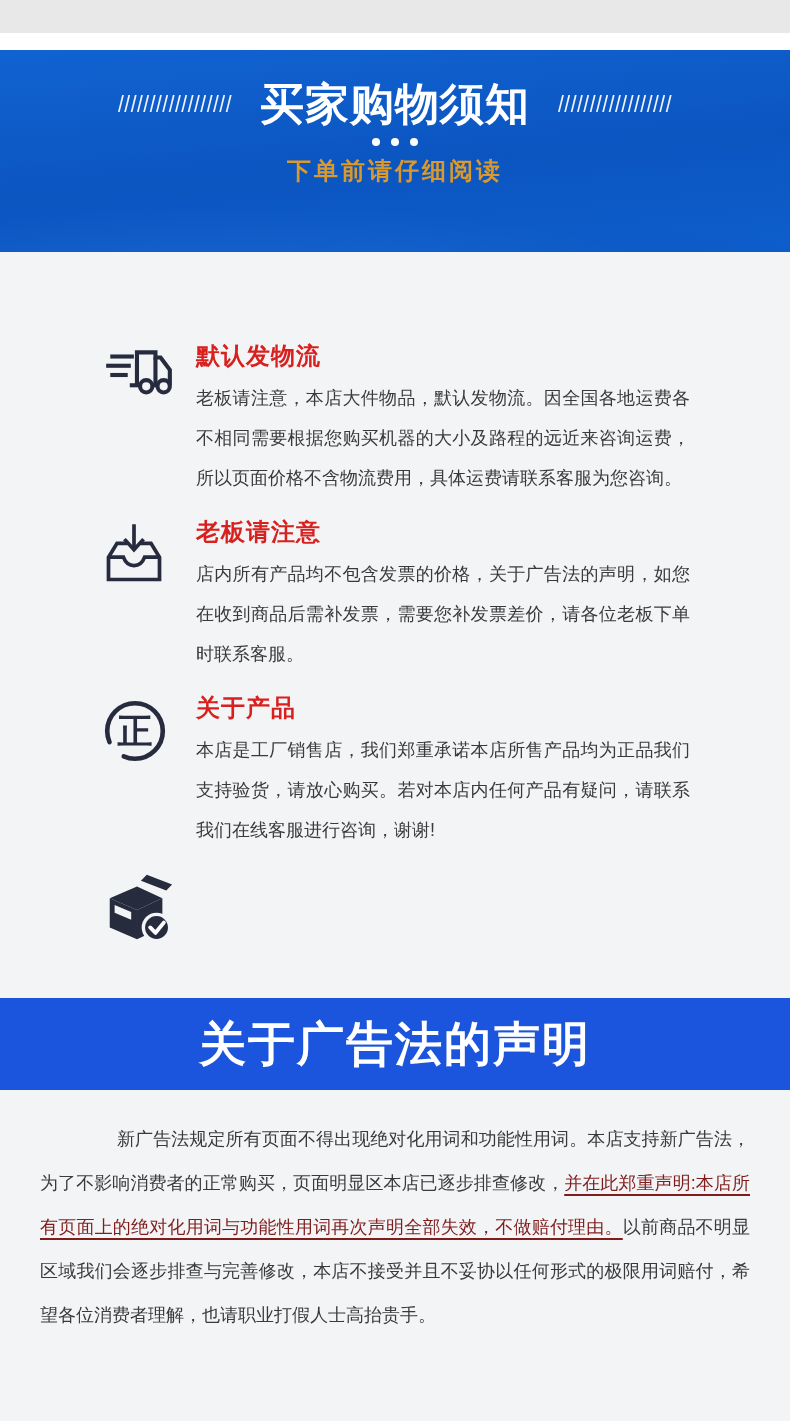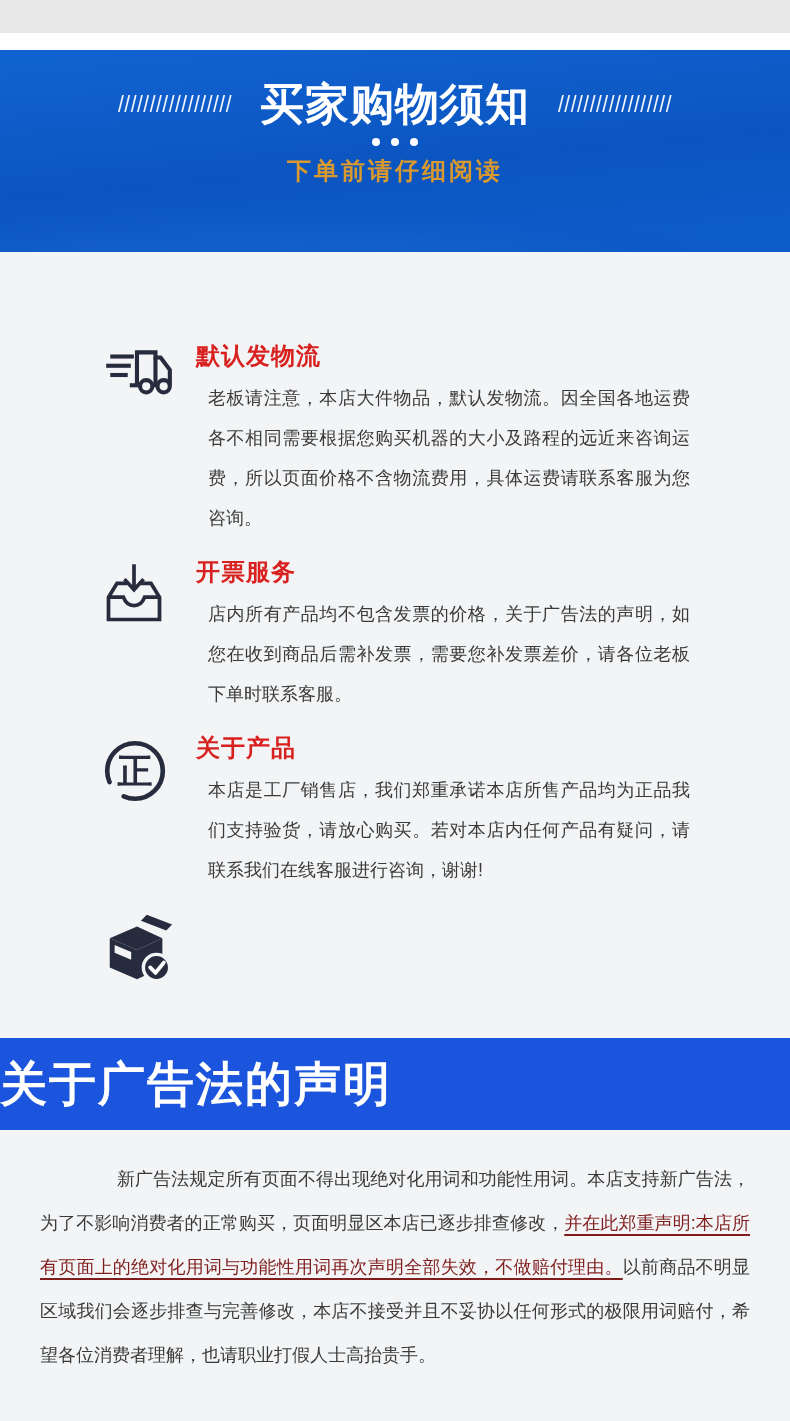--- a/index.html
+++ b/index.html
@@ -40,26 +40,26 @@
   .hero-dots i { width:8px; height:8px; border-radius:50%; background:#ffffff; }
   .hero-subtitle { color:#d9992e; font-size:24px; font-weight:700; letter-spacing:3px; z-index:1;text-align:center; }
 
   
   .sections { padding:90px 100px 0 100px; }
   .section { display:flex; margin-bottom:20px; }
   .section-icon { width:78px; flex:0 0 78px; margin-right:18px; padding-top:2px; }
   .section-icon svg { display:block; }
   .section-text { flex:1; }
   .section-title { color:#d8211f; font-size:24px; font-weight:800; line-height:28px; margin-bottom:8px; letter-spacing:1px; }
-  .section-body { color:#3a3a3a; font-size:18px; line-height:40px; text-align:justify;margin-left:12px; }
+  .section-body { color:#3a3a3a; font-size:18px; line-height:40px; text-align:justify; }
 
   
   .statement-banner {
     margin-top:54px; height:92px; background:#1c55dd;
-    display:flex; align-items:center; font-family:Liberation Serif, serif;
+    display:flex; align-items:center; justify-content:center;font-family:Liberation Serif, serif;
   }
   .statement-title { color:#ffffff; font-size:47px; font-weight:900; letter-spacing:2px; }
   .statement-paragraph {
     padding:27px 40px 0 40px;
     color:#3a3a3a; font-size:18px; line-height:44px;
     text-indent:77px; text-align:justify;
   }
   .statement-highlight {
     color:#7f1d1d;
     text-decoration:underline;
@@ -114,21 +114,21 @@
     <div class="section">
       <div class="section-icon">
         <svg width="68" height="68" viewBox="0 0 64 64" fill="none" stroke="#262b3e" stroke-width="3.5">
           <path d="M32 4 V26"></path>
           <path d="M23 18 L32 28 L41 18"></path>
           <path d="M26 22 H16 L8 35 V56 H56 V35 L48 22 H38"></path>
           <path d="M8 35 H22 Q25 43 32 43 Q39 43 42 35 H56"></path>
         </svg>
       </div>
       <div class="section-text">
-        <div class="section-title">开票服务</div>
+        <div class="section-title">老板请注意</div>
         <div class="section-body">店内所有产品均不包含发票的价格，关于广告法的声明，如您在收到商品后需补发票，需要您补发票差价，请各位老板下单时联系客服。</div>
       </div>
     </div>
 
     <div class="section">
       <div class="section-icon">
         <svg width="70" height="70" viewBox="0 0 68 68">
           <circle cx="34" cy="34" r="27" fill="none" stroke="#262b3e" stroke-width="4.5" stroke-linecap="round" stroke-dasharray="149.6 20" stroke-dashoffset="96"></circle>
           <text x="34" y="46" text-anchor="middle" font-size="34" font-weight="bold" fill="#262b3e">正</text>
         </svg>

